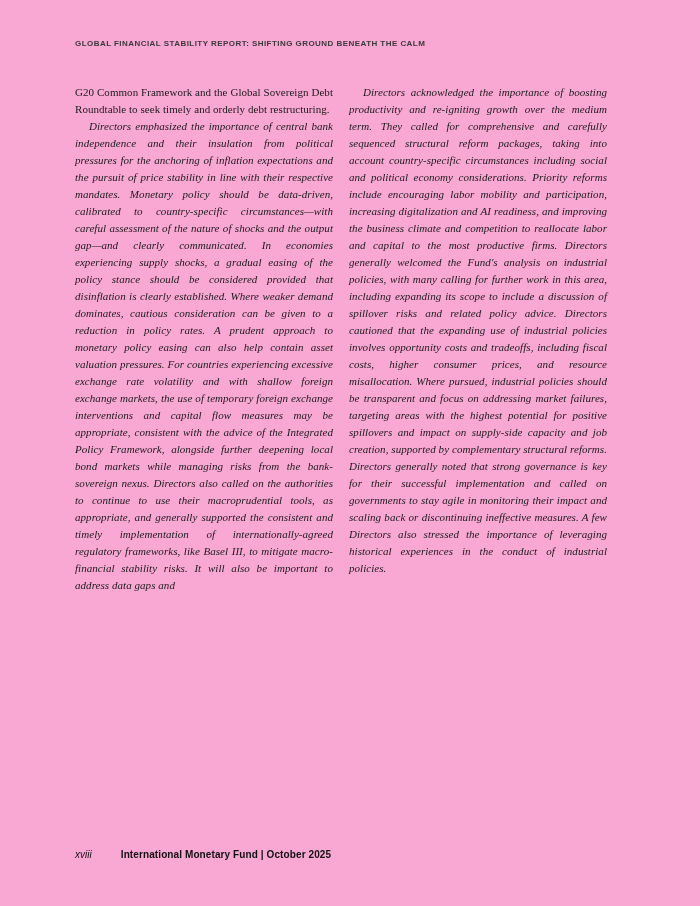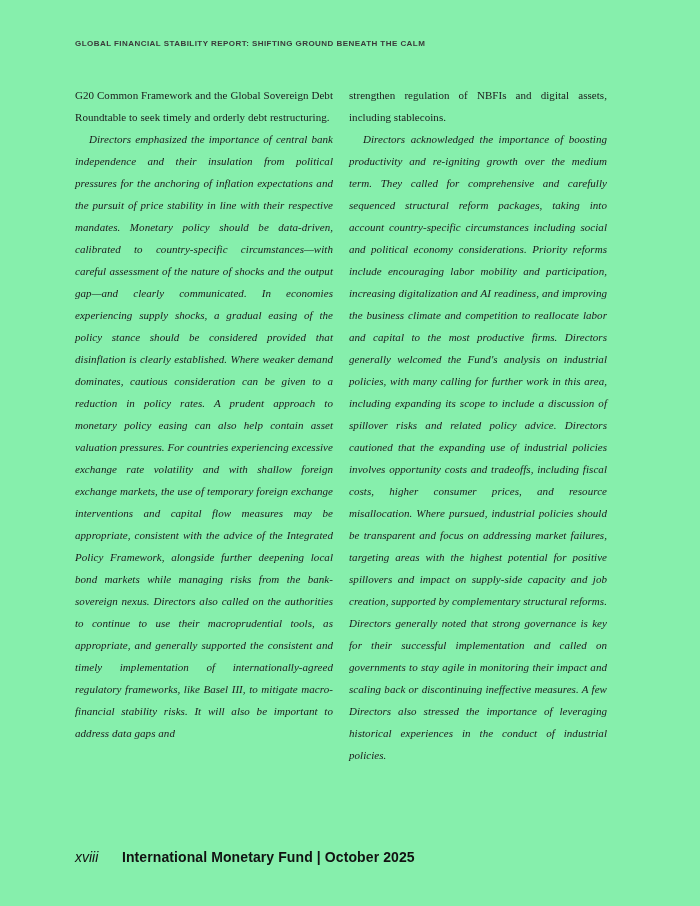--- a/index.html
+++ b/index.html
@@ -4,21 +4,21 @@
 <style>
   html, body {
     margin: 0;
     padding: 0;
     background: #ffffff;
   }
   .page {
     position: relative;
     width: 700px;
     height: 906px;
-    background: #86efac;
+    background: #f9a8d4;
     font-family: "Liberation Serif", serif;
     color: #1a1a1a;
     overflow: hidden;
     box-sizing: border-box;
   }
   .running-header {
     position: absolute;
     top: 39px;
     left: 75px;
     width: 560px;
@@ -37,35 +37,35 @@
     display: flex;
     gap: 16px;
   }
   .col {
     width: 258px;
     flex: 0 0 258px;
   }
   .col p {
     margin: 0;
     font-size: 11px;
-    line-height: 22px;
+    line-height: 17px;
     text-align: justify;
     letter-spacing: 0.05px;
   }
   .col p.indent {
     text-indent: 14px;
     font-style: italic;
   }
   .footer {
     position: absolute;
     top: 849px;
     left: 75px;
     width: 560px;
     font-family: "Liberation Sans", sans-serif;
-    font-size: 14px;
+    font-size: 10px;
     color: #111111;
     white-space: nowrap;
   }
   .footer .pagenum {
     display: inline-block;
     width: 43px;
     font-style: italic;
     font-weight: 400;
   }
   .footer .pub {
@@ -79,21 +79,20 @@
 <div class="page">
 
   <div class="running-header">GLOBAL FINANCIAL STABILITY REPORT: SHIFTING GROUND BENEATH THE CALM</div>
 
   <div class="columns">
     <div class="col">
       <p class="no-indent">G20 Common Framework and the Global Sovereign Debt Roundtable to seek timely and orderly debt restructuring.</p>
       <p class="indent">Directors emphasized the importance of central bank independence and their insulation from political pressures for the anchoring of inflation expectations and the pursuit of price stability in line with their respective mandates. Monetary policy should be data-driven, calibrated to country-specific circumstances—with careful assessment of the nature of shocks and the output gap—and clearly communicated. In economies experiencing supply shocks, a gradual easing of the policy stance should be considered provided that disinflation is clearly established. Where weaker demand dominates, cautious consideration can be given to a reduction in policy rates. A prudent approach to monetary policy easing can also help contain asset valuation pressures. For countries experiencing excessive exchange rate volatility and with shallow foreign exchange markets, the use of temporary foreign exchange interventions and capital flow measures may be appropriate, consistent with the advice of the Integrated Policy Framework, alongside further deepening local bond markets while managing risks from the bank-sovereign nexus. Directors also called on the authorities to continue to use their macroprudential tools, as appropriate, and generally supported the consistent and timely implementation of internationally-agreed regulatory frameworks, like Basel III, to mitigate macro-financial stability risks. It will also be important to address data gaps and</p>
     </div>
     <div class="col">
-      <p class="no-indent">strengthen regulation of NBFIs and digital assets, including stablecoins.</p>
       <p class="indent">Directors acknowledged the importance of boosting productivity and re-igniting growth over the medium term. They called for comprehensive and carefully sequenced structural reform packages, taking into account country-specific circumstances including social and political economy considerations. Priority reforms include encouraging labor mobility and participation, increasing digitalization and AI readiness, and improving the business climate and competition to reallocate labor and capital to the most productive firms. Directors generally welcomed the Fund's analysis on industrial policies, with many calling for further work in this area, including expanding its scope to include a discussion of spillover risks and related policy advice. Directors cautioned that the expanding use of industrial policies involves opportunity costs and tradeoffs, including fiscal costs, higher consumer prices, and resource misallocation. Where pursued, industrial policies should be transparent and focus on addressing market failures, targeting areas with the highest potential for positive spillovers and impact on supply-side capacity and job creation, supported by complementary structural reforms. Directors generally noted that strong governance is key for their successful implementation and called on governments to stay agile in monitoring their impact and scaling back or discontinuing ineffective measures. A few Directors also stressed the importance of leveraging historical experiences in the conduct of industrial policies.</p>
     </div>
   </div>
 
   <div class="footer">
     <span class="pagenum">xviii</span>
     <span class="pub">International Monetary Fund | October 2025</span>
   </div>
 
 </div>

